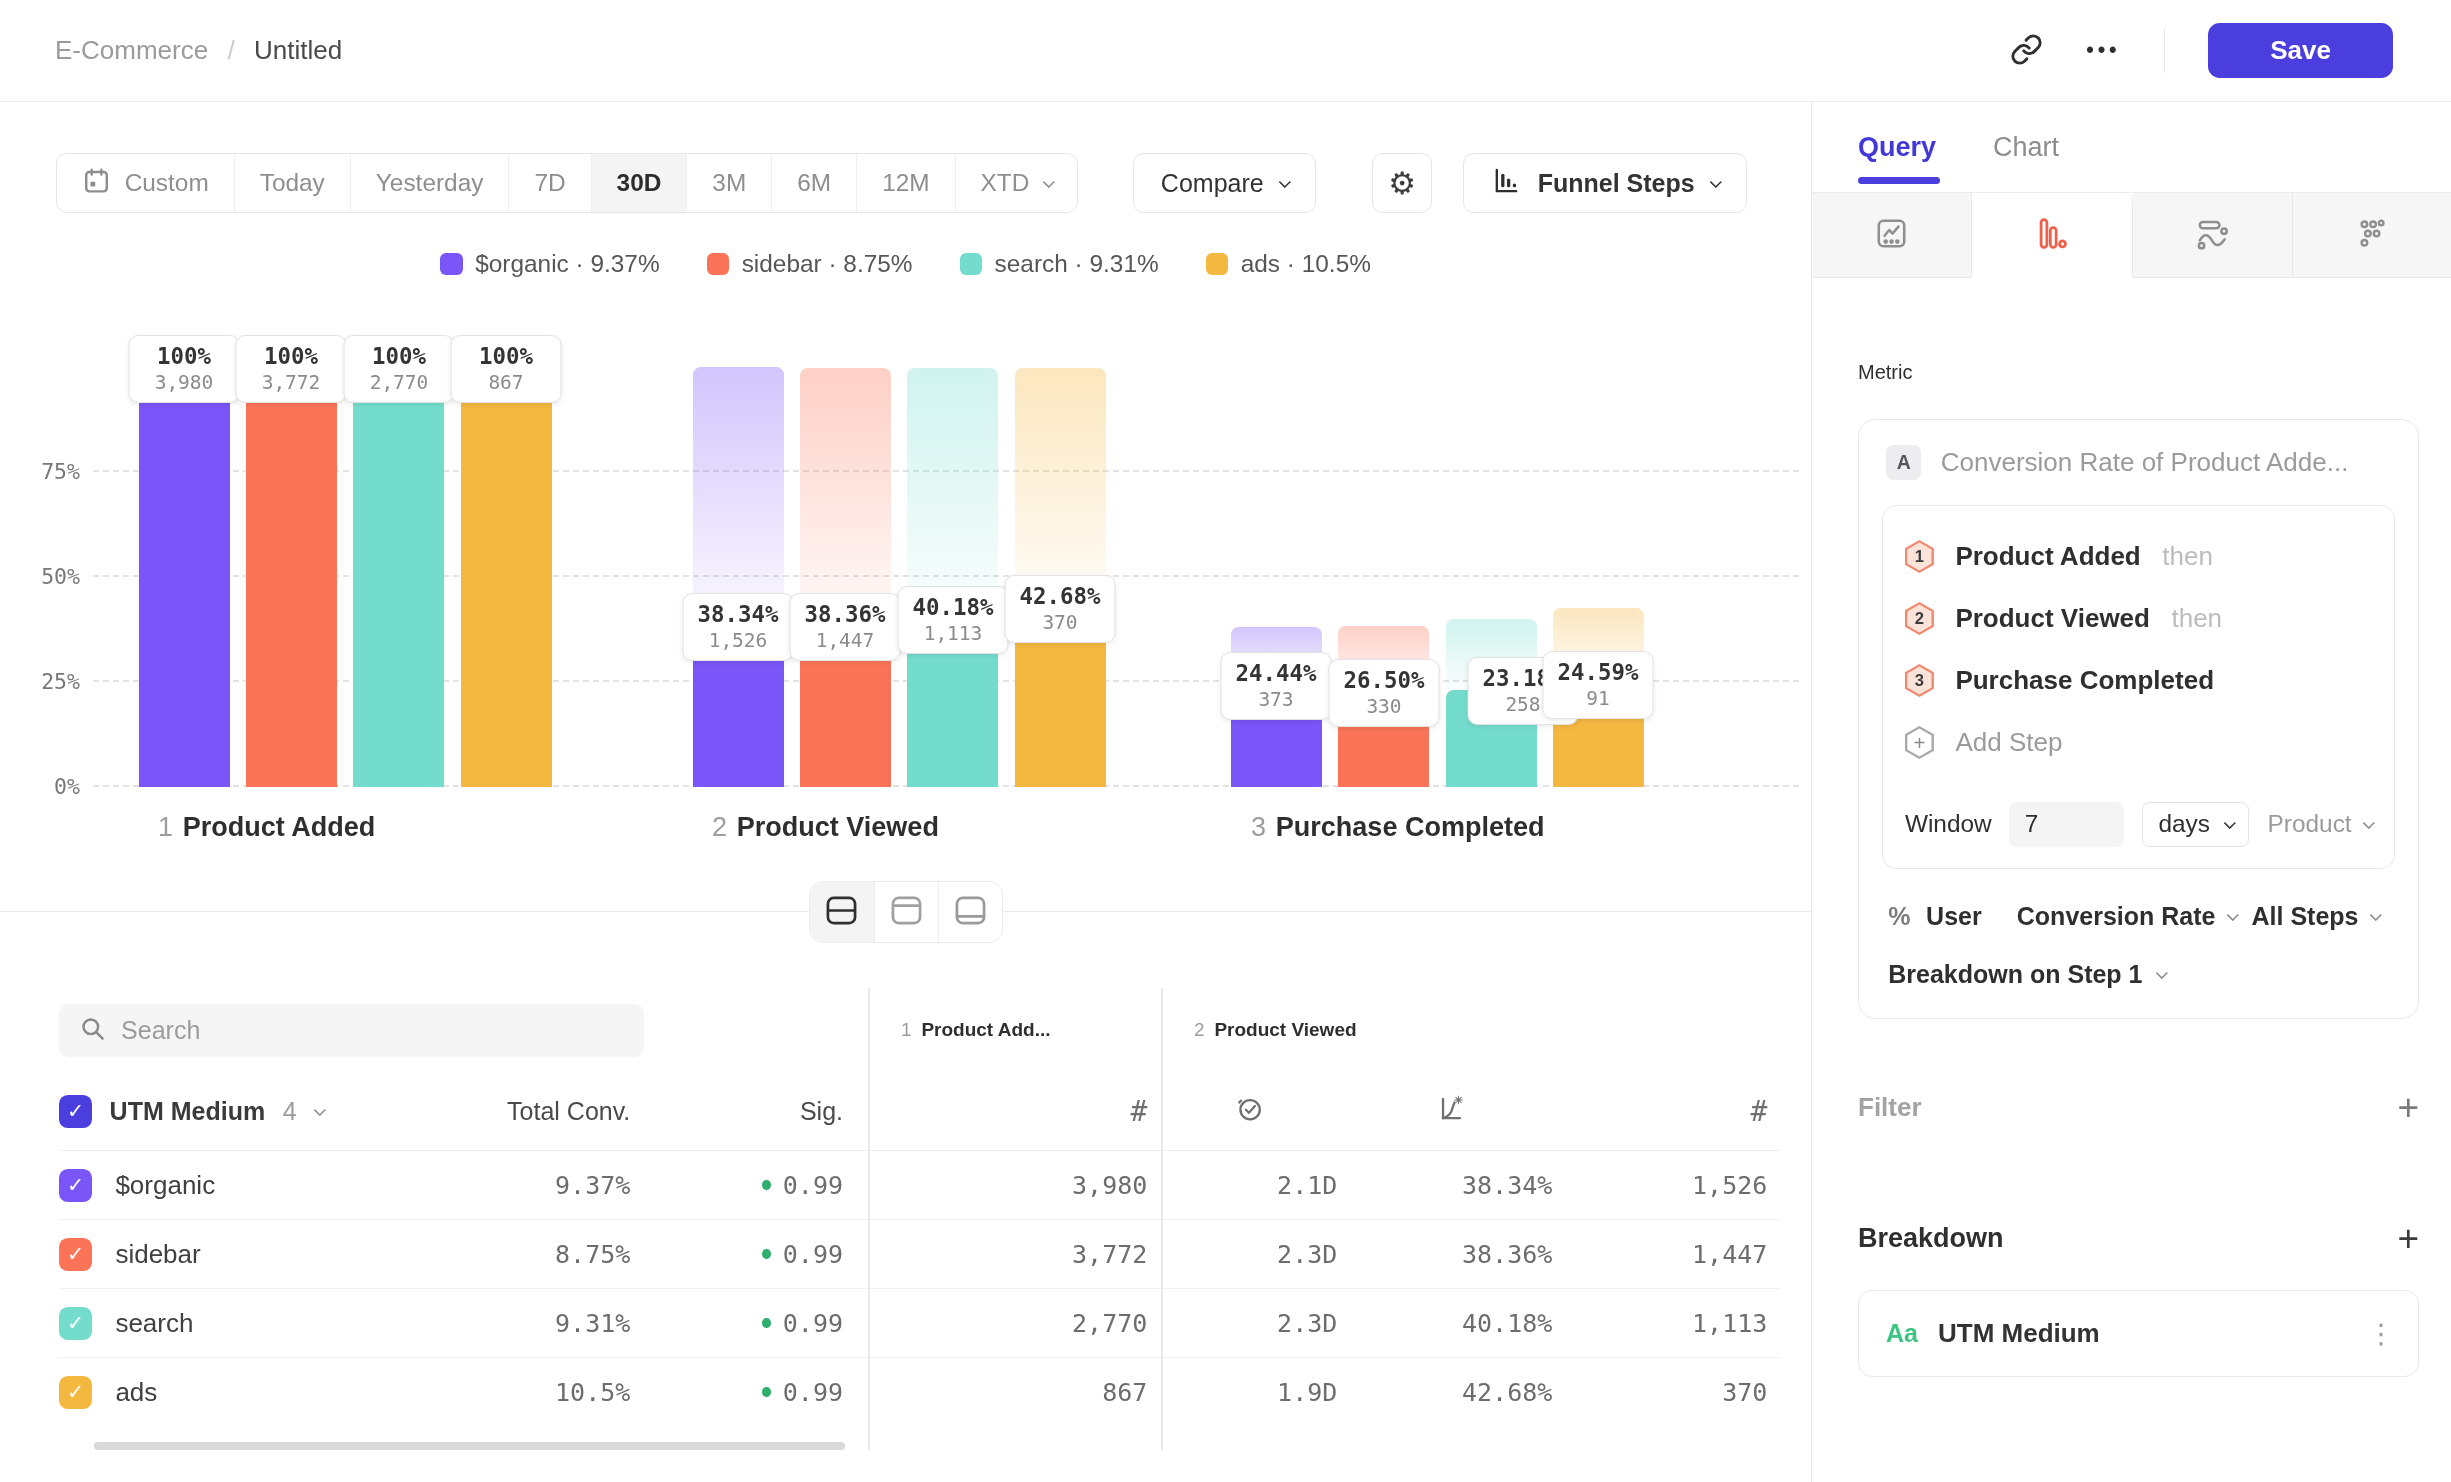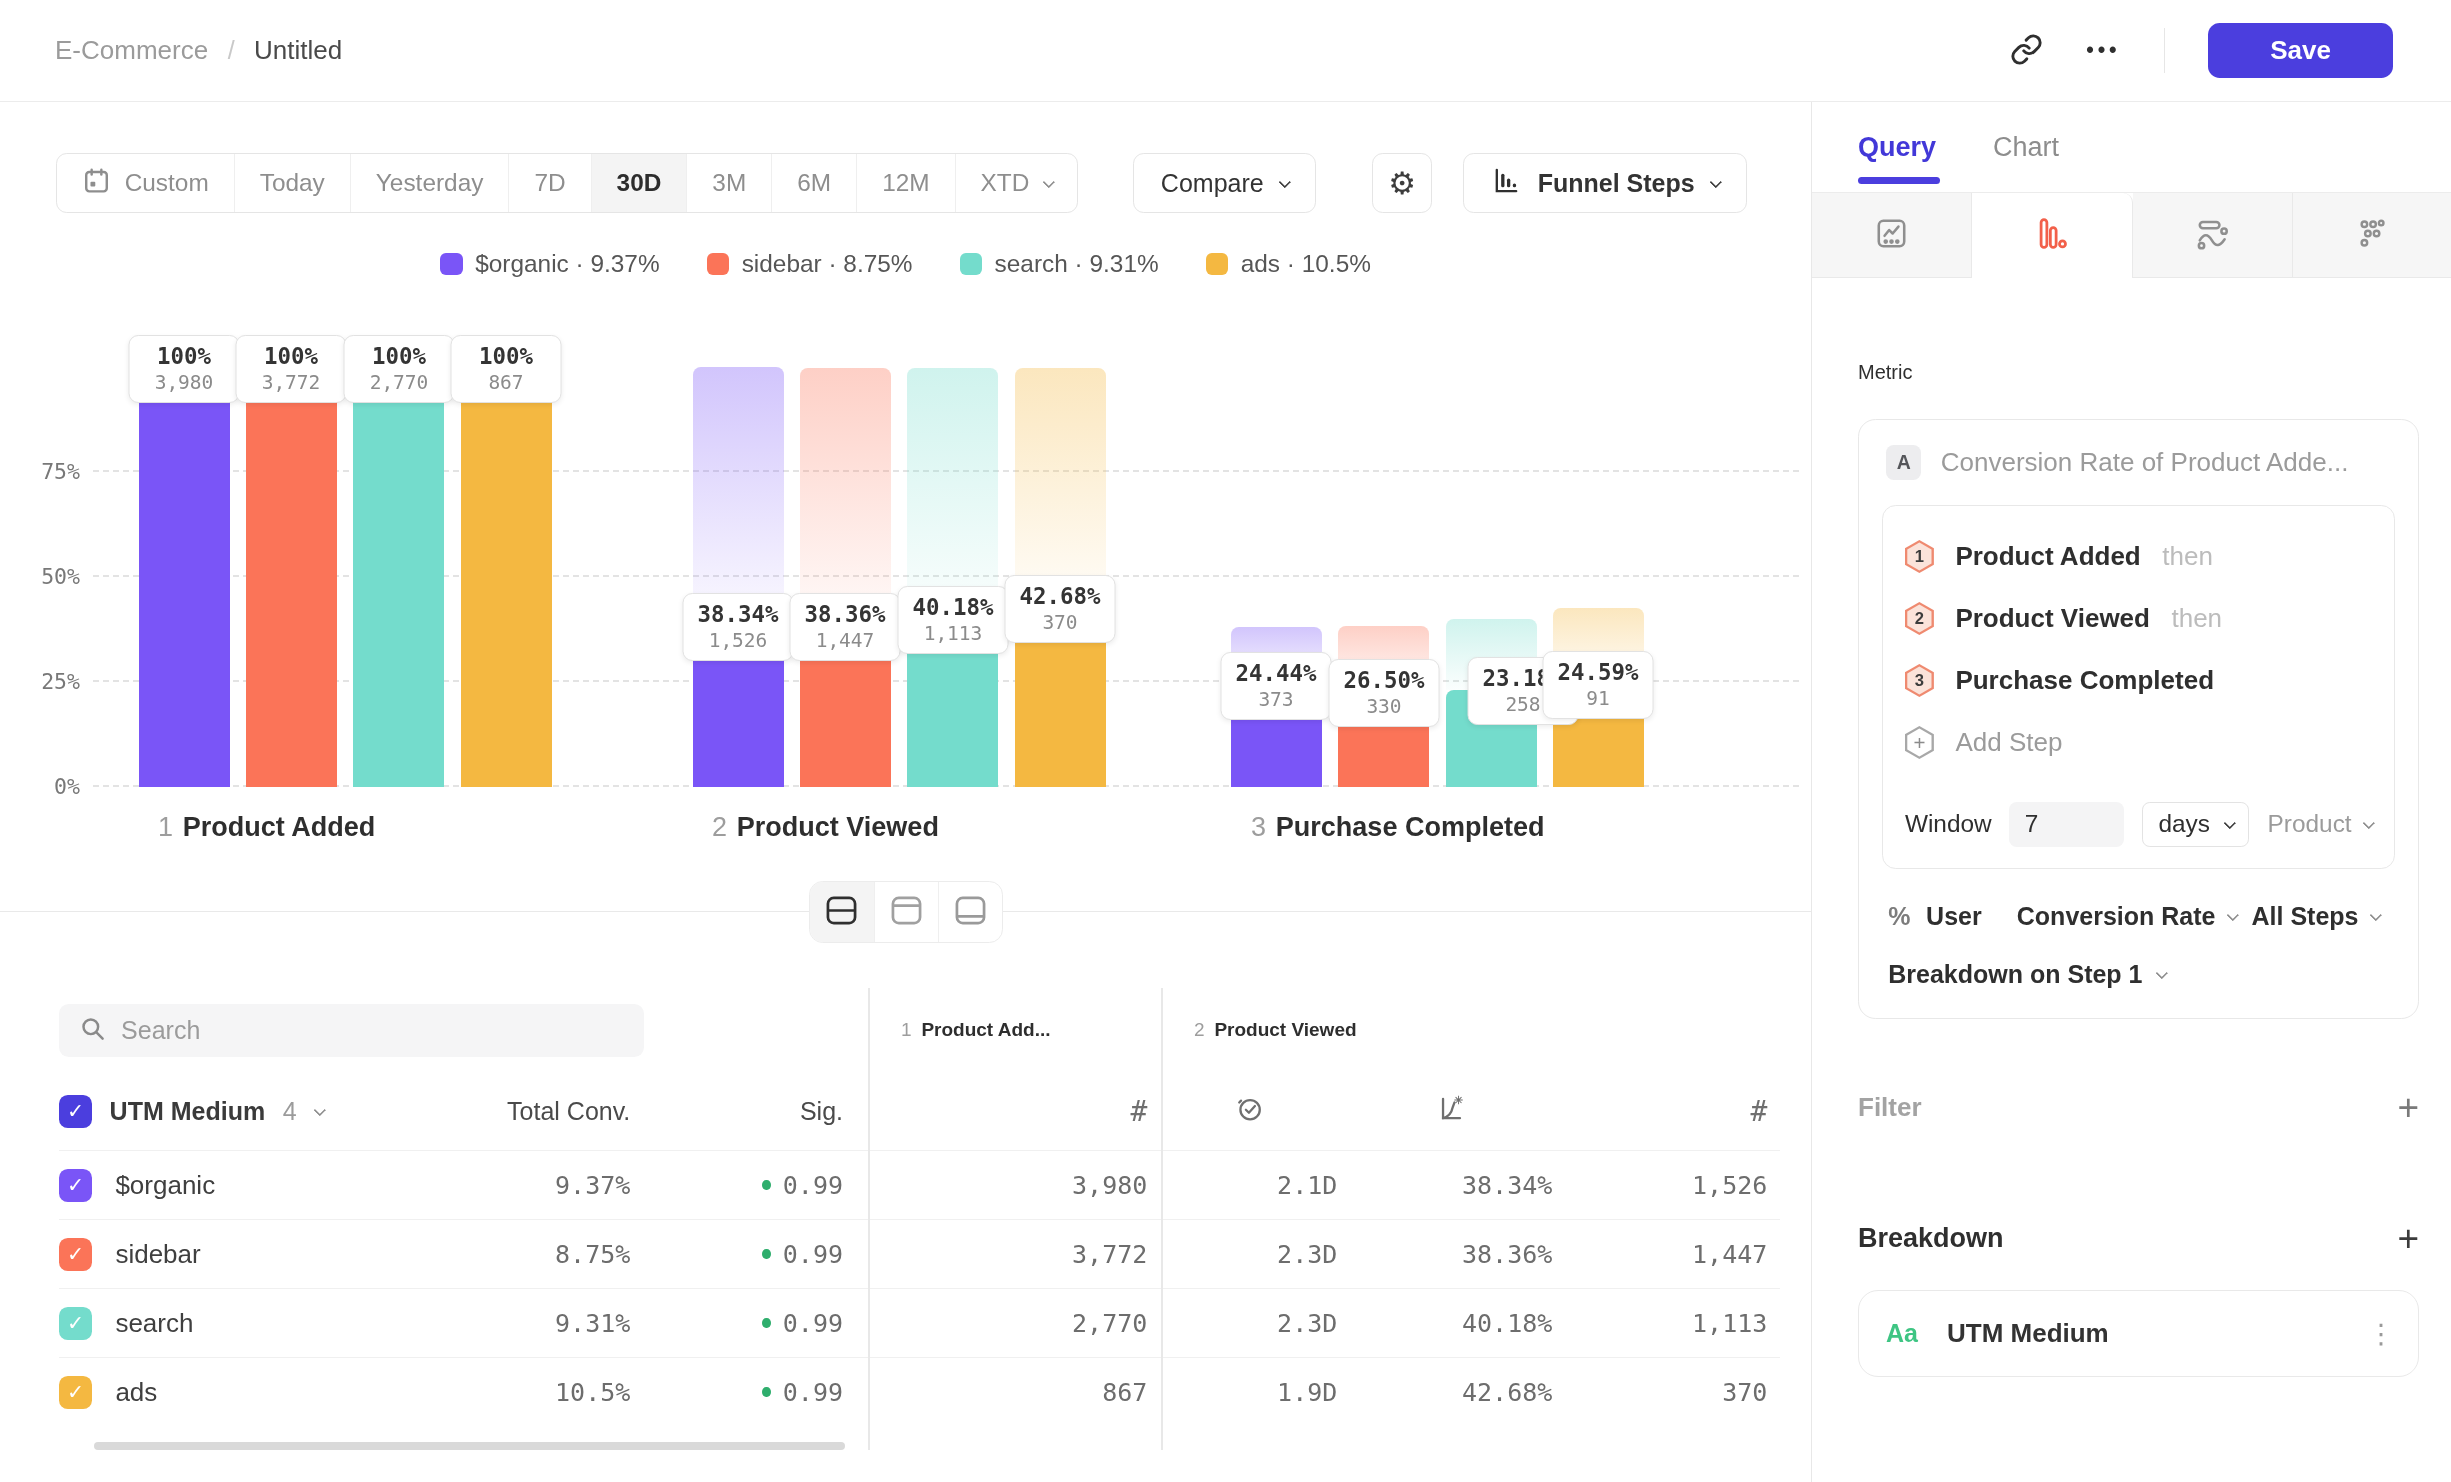--- a/index.html
+++ b/index.html
@@ -146,22 +146,22 @@
     font-size:25px; color:#2f2f2f; font-weight:600; }
   .measurerow .pct { color:#7c7c7c; font-weight:700; }
   .measurerow .gap { width:3.9px; }
   .bdonrow { display:flex; align-items:center; gap:13.7px; margin-top:29px; padding:0 5.9px;
     font-size:25px; color:#2f2f2f; font-weight:600; }
   .sectionrow { display:flex; align-items:center; margin-top:70px; }
   .sectionrow .plus { margin-left:auto; font-size:37px; font-weight:300; line-height:1; cursor:pointer; }
   .filterlabel { font-size:26px; font-weight:700; color:#a3a3a3; }
   .bdlabel { font-size:27px; font-weight:700; color:#2f2f2f; }
   .plus.gray { color:#7a7a7a; } .plus.dark { color:#3c3c3c; }
-  .bditem { margin-top:33px; height:87px; border:1.5px solid #e9e9e9; border-radius:20px;
-    display:flex; align-items:center; gap:29px; padding:0 23.4px 0 27px; }
+  .bditem { margin-top:33px; height:87px; border:1.5px solid #e9e9e9; border-radius:14px;
+    display:flex; align-items:center; gap:20px; padding:0 23.4px 0 27px; }
   .aabadge { color:#3ec583; font-size:25px; font-weight:700; }
   .bdname { font-size:26px; font-weight:600; color:#333; }
   .kebab { margin-left:auto; color:#9a9a9a; font-size:27px; letter-spacing:0; cursor:pointer; }
 </style>
 </head>
 <body>
 
 <header class="topbar">
   <div class="crumb">
     <span class="parent">E-Commerce</span>

